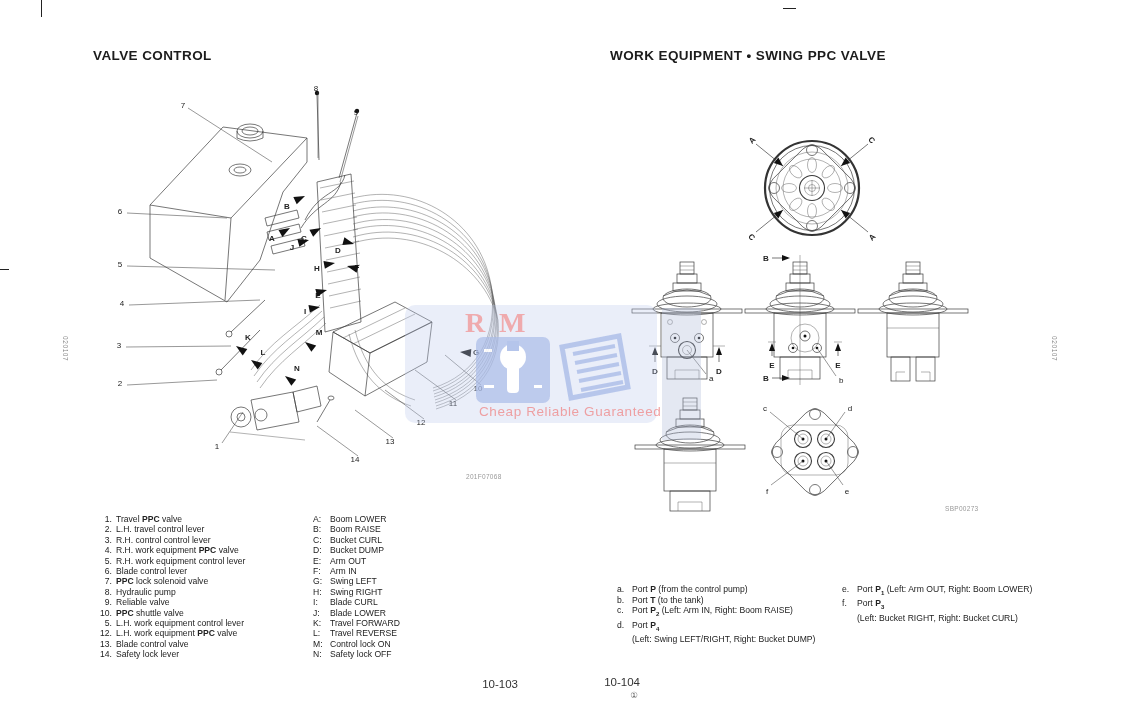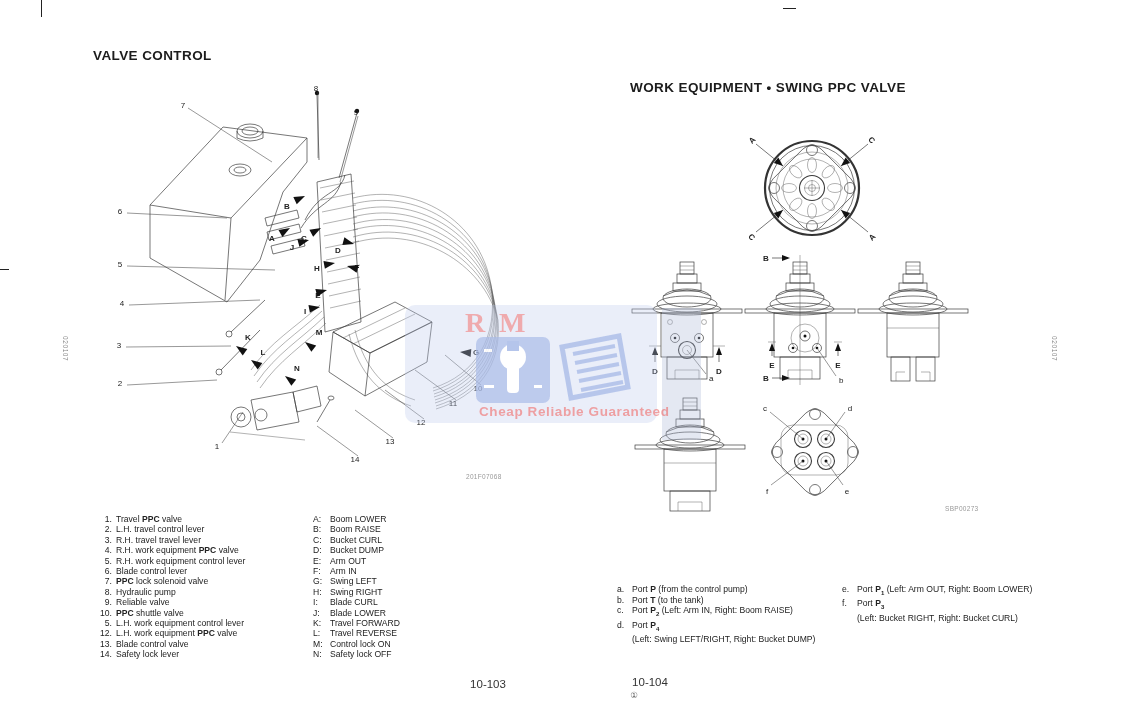--- a/index.html
+++ b/index.html
@@ -6,57 +6,57 @@
   .page{position:relative;width:1128px;height:725px;background:#fff;overflow:hidden;
         font-family:"Liberation Sans",sans-serif;color:#1c1c1c;}
   .abs{position:absolute;}
   .title{font-size:13.5px;font-weight:bold;letter-spacing:.4px;white-space:nowrap;}
   .legend{font-size:8.6px;line-height:10.4px;white-space:nowrap;color:#222;}
   .legend .row,.ports .row{display:flex;}
   .legend .no{width:17px;text-align:right;margin-right:4px;flex:none;}
   .legend .no-l{width:13px;margin-right:4px;flex:none;}
   .ports{font-size:8.6px;line-height:10.6px;white-space:nowrap;color:#222;}
   .ports .no{width:12px;margin-right:3px;flex:none;}
-  .footer{font-size:11.5px;color:#333;text-align:center;}
+  .footer{font-size:11.5px;color:#333;text-align:right;}
   .footnote{font-size:8.5px;color:#666;text-align:center;}
   .mcode{font-size:6.5px;color:#888;letter-spacing:.6px;transform:rotate(90deg);transform-origin:left top;white-space:nowrap;}
   .figcode{font-size:6.5px;color:#999;letter-spacing:.3px;}
   .crop{background:#222;}
   
   svg .ln{fill:none;stroke:#3c3c3c;stroke-width:.7;}
   svg .thin{fill:none;stroke:#555;stroke-width:.45;}
   svg .lead{fill:none;stroke:#444;stroke-width:.55;}
   svg .hv{fill:none;stroke:#333;stroke-width:2.2;}
   svg .md{fill:none;stroke:#3c3c3c;stroke-width:1.1;}
   svg .arr{fill:#111;stroke:none;}
   svg text{font-family:"Liberation Sans",sans-serif;fill:#222;}
   svg .num{font-size:8px;}
   svg .ltr{font-size:8px;font-weight:bold;}
   svg .lc{font-size:8px;}
   
   .wm{position:absolute;left:405px;top:305px;width:252px;height:118px;z-index:6;opacity:.85;pointer-events:none;}
   .wm-panel{position:absolute;left:0;top:0;width:100%;height:100%;background:rgba(190,202,236,.38);border-radius:10px;}
   .wm-bar{position:absolute;left:662px;top:308px;width:39px;height:132px;background:rgba(176,189,216,.34);z-index:5;pointer-events:none;}
   .wm-letter{position:absolute;top:2px;font-size:28px;font-weight:bold;color:rgba(238,125,125,.72);font-family:"Liberation Serif",serif;}
-  .wm-tag{position:absolute;left:74px;top:99px;font-size:13.5px;font-weight:bold;letter-spacing:.6px;color:rgba(236,116,116,.78);white-space:nowrap;}
+  .wm-tag{position:absolute;left:74px;top:99px;font-size:13.5px;font-weight:normal;letter-spacing:.6px;color:rgba(236,116,116,.78);white-space:nowrap;}
   .wm-wrench{position:absolute;left:71px;top:32px;width:74px;height:66px;background:rgba(169,187,232,.85);border-radius:7px;}
   .wm-book{position:absolute;left:150px;top:27px;width:80px;height:70px;}
   sub{font-size:70%;}
 </style>
 </head>
 <body>
 
 <div class="page">
 
   <div class="abs crop" style="left:41px;top:0;width:1px;height:17px;"></div>
   <div class="abs crop" style="left:783px;top:8px;width:13px;height:1px;"></div>
   <div class="abs crop" style="left:0;top:269px;width:9px;height:1px;"></div>
 
   <div class="abs title" style="left:93px;top:48px;">VALVE CONTROL</div>
-  <div class="abs title" style="left:630px;top:48px;margin-top:32px;">WORK EQUIPMENT • SWING PPC VALVE</div>
+  <div class="abs title" style="left:610px;top:48px;">WORK EQUIPMENT • SWING PPC VALVE</div>
 
   <div class="abs mcode" style="left:69px;top:336px;">020107</div>
   <div class="abs mcode" style="left:1058px;top:336px;">020107</div>
 
   <svg class="abs" style="left:55px;top:70px;" width="470" height="415" viewBox="0 0 470 415">
 
     <g>
       <path class="ln" d="M95,135 L168,57 L252,68 L252,92 L228,122 L205,190 L172,232 L95,188 Z"></path>
       <path class="ln" d="M95,135 L176,148 L252,68 M176,148 L170,230"></path>
       <ellipse class="ln" cx="195" cy="61" rx="13" ry="7"></ellipse>
@@ -373,21 +373,21 @@
   <div class="row">
         <span class="no">1.</span>
         <span>Travel <b>PPC</b> valve</span>
       </div>
       <div class="row">
         <span class="no">2.</span>
         <span>L.H. travel control lever</span>
       </div>
       <div class="row">
         <span class="no">3.</span>
-        <span>R.H. travel travel lever</span>
+        <span>R.H. control control lever</span>
       </div>
       <div class="row">
         <span class="no">4.</span>
         <span>R.H. work equipment <b>PPC</b> valve</span>
       </div>
       <div class="row">
         <span class="no">5.</span>
         <span>R.H. work equipment control lever</span>
       </div>
       <div class="row">
@@ -522,21 +522,21 @@
         <span class="no">f.</span>
         <span>Port <b>P<sub>3</sub></b></span>
       </div>
       <div class="row">
         <span class="no"></span>
         <span>(Left: Bucket RIGHT, Right: Bucket CURL)</span>
       </div>
     </div>
 
   <div class="abs footer" style="left:458px;top:678px;width:60px;">10-103</div>
-  <div class="abs footer" style="left:620px;top:676px;width:60px;">10-104</div>
+  <div class="abs footer" style="left:580px;top:676px;width:60px;">10-104</div>
   <div class="abs footnote" style="left:604px;top:690px;width:60px;">①</div>
 
   <div class="wm-bar"></div>
   <div class="wm">
     <div class="wm-panel"></div>
     <div class="wm-letter" style="left:60px;">R</div>
     <div class="wm-letter" style="left:94px;">M</div>
     <div class="wm-wrench">
       <svg width="74" height="66" viewBox="0 0 74 66">
         <circle cx="37" cy="20" r="13" fill="#fff"></circle>

